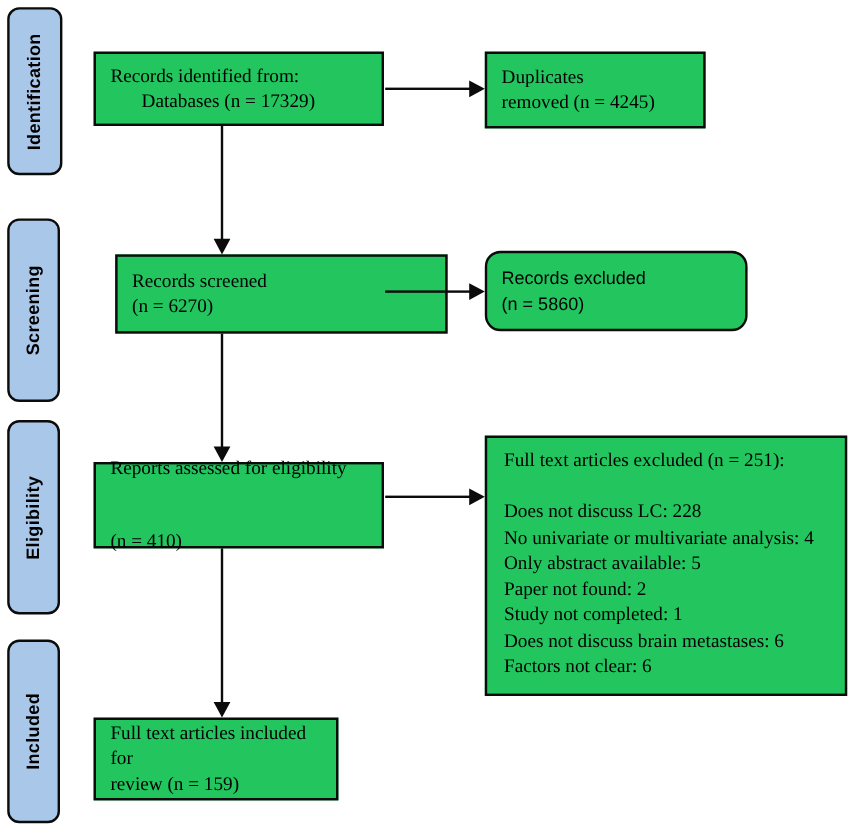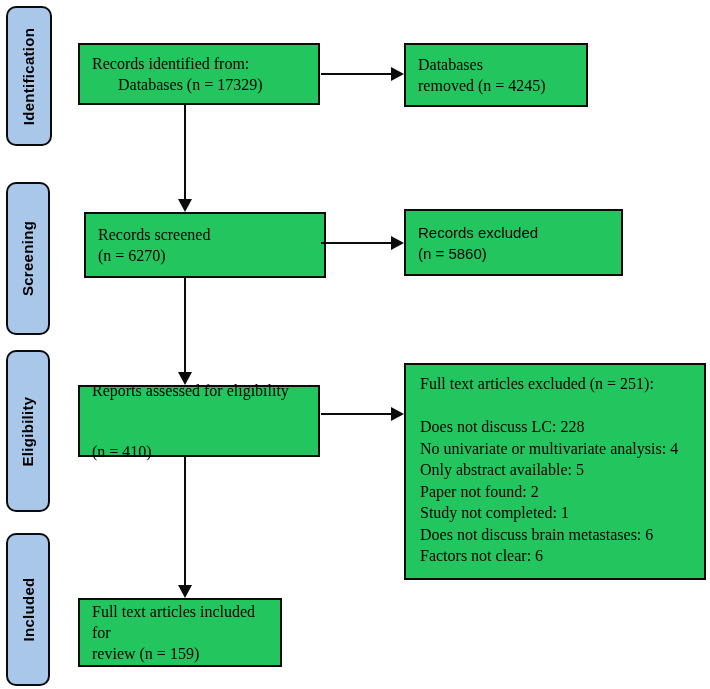--- a/index.html
+++ b/index.html
@@ -52,23 +52,23 @@
     justify-content: center;
     font-size: 16px;
     line-height: 21px;
     padding: 4px 8px 4px 12px;
   }
   .flow-box .line { display: block; }
   .flow-box .indent { padding-left: 26px; }
 
   .box-records-identified { left: 78px;  top: 43px;  width: 242px; height: 62px; }
   .box-duplicates         { left: 404px; top: 43px;  width: 184px; height: 64px; }
-  .box-records-screened   { left: 84px;  top: 212px; width: 242px; height: 66px; }
+  .box-records-screened   { left: 96px;  top: 212px; width: 277px; height: 66px; }
   .box-records-excluded   { left: 404px; top: 209px; width: 219px; height: 67px;
-                            font-family: "Liberation Sans", sans-serif; font-size: 15px; }
+                            font-family: "Liberation Sans", sans-serif; font-size: 15px; border-radius: 13px; }
   .box-reports-assessed   { left: 78px;  top: 385px; width: 242px; height: 72px; gap: 40px; }
   .box-fulltext-excluded  { left: 404px; top: 351px; width: 302px; height: 217px;
                             justify-content: flex-start; padding: 8px 6px 4px 14px;
                             line-height: 21.5px; margin-top: 12px; }
   .box-included           { left: 78px;  top: 598px; width: 204px; height: 69px; }
 
   .spacer-line { display: block; height: 21.5px; }
 
   
   .arrow-line-h {
@@ -132,21 +132,21 @@
   <div class="stage stage-included">
     <span>Included</span>
   </div>
 
   <div class="flow-box box-records-identified">
     <span class="line">Records identified from:</span>
     <span class="line indent">Databases (n = 17329)</span>
   </div>
 
   <div class="flow-box box-duplicates">
-    <span class="line">Databases</span>
+    <span class="line">Duplicates</span>
     <span class="line">removed (n = 4245)</span>
   </div>
 
   <div class="flow-box box-records-screened">
     <span class="line">Records screened</span>
     <span class="line">(n = 6270)</span>
   </div>
 
   <div class="flow-box box-records-excluded">
     <span class="line">Records excluded</span>

